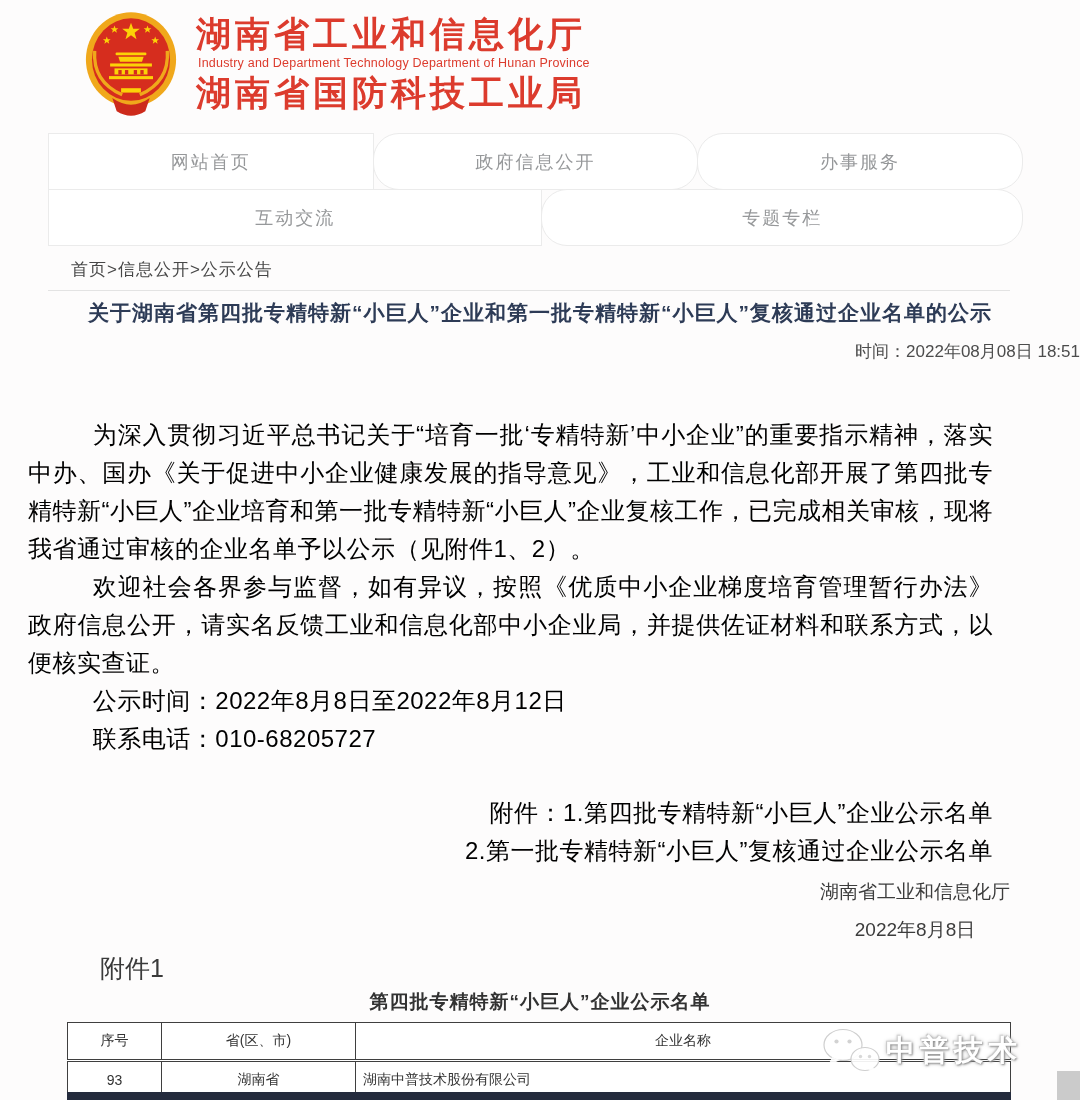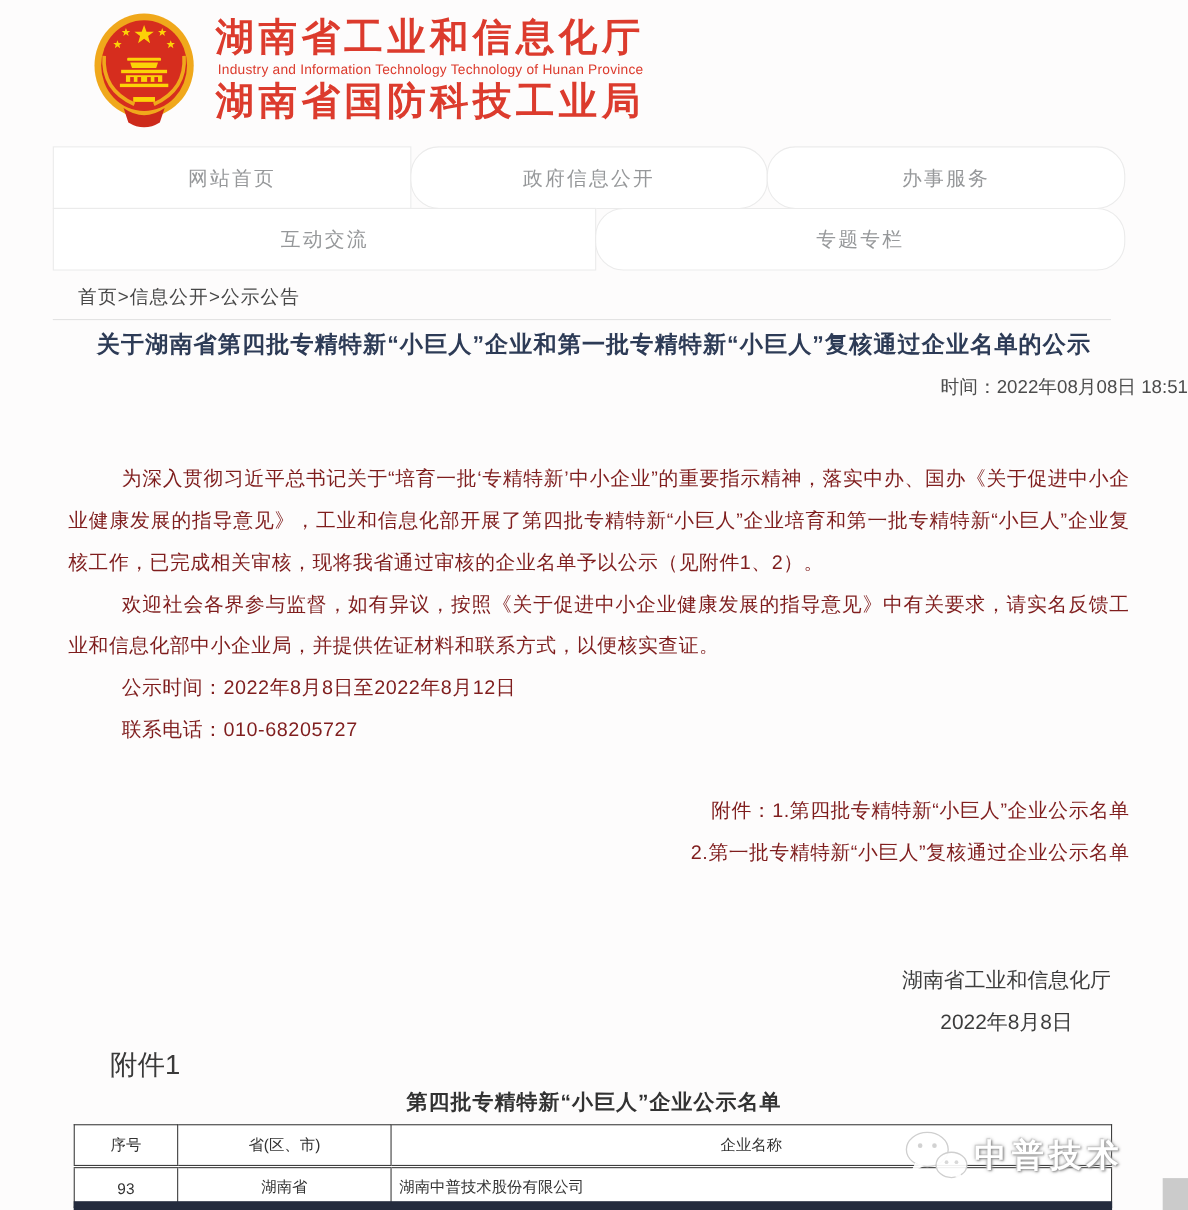--- a/index.html
+++ b/index.html
@@ -26,22 +26,22 @@
   
   .breadcrumb{position:absolute;left:71px;top:258px;font-size:17px;color:#474747;letter-spacing:1px;cursor:pointer;}
   .crumb-divider{position:absolute;left:48px;top:290px;width:962px;height:1px;background:#e3e3e3;}
 
   
   .doc-title{position:absolute;left:0;top:299px;width:100%;text-align:center;
              font-size:21px;font-weight:bold;color:#2d3b56;letter-spacing:1px;}
   .doc-time{position:absolute;left:0;top:340px;width:100%;text-align:right;font-size:17px;color:#4c4c4c;}
 
   
-  .body-text{position:absolute;left:62px;top:416px;width:965px;
-             font-size:18px;line-height:38px;color:#7f1d1d;text-align:justify;letter-spacing:.5px;}
+  .body-text{position:absolute;left:28px;top:416px;width:965px;
+             font-size:24px;line-height:38px;color:#000000;text-align:justify;letter-spacing:.5px;}
   .body-text p{margin:0;text-indent:2.7em;}
   .plain{ text-indent:2.7em; }
   .spacer{height:36px;}
   .attach-line{white-space:nowrap;text-align:right;}
   .attach-line1{padding-left:49px;}
   .attach-line2{padding-left:109px;}
 
   .signature{position:absolute;right:70px;top:873px;text-align:center;font-size:19px;color:#3c3c3c;line-height:38px;}
 
   
@@ -90,21 +90,21 @@
       <rect x="44.5" y="55.5" width="3" height="4"></rect>
       <rect x="52.5" y="55.5" width="3" height="4"></rect>
       <rect x="58.5" y="55.5" width="3" height="4"></rect>
     </g>
     <path d="M17,38 Q15,66 42,78" stroke="#f0a81b" stroke-width="3" fill="none"></path>
     <path d="M83,38 Q85,66 58,78" stroke="#f0a81b" stroke-width="3" fill="none"></path>
     <path d="M33,81 Q50,93 67,81 L63,93 Q50,101 37,93 Z" fill="#cd2a1b"></path>
   </svg>
   <div class="header-text">
     <div class="org-cn">湖南省工业和信息化厅</div>
-    <div class="org-en">Industry and Information Technology Technology of Hunan Province</div>
+    <div class="org-en">Industry and Department Technology Department of Hunan Province</div>
     <div class="org-cn">湖南省国防科技工业局</div>
   </div>
 
   <div class="nav">
     <div class="nav-row">
       <div class="nav-cell w3">网站首页</div>
       <div class="nav-cell w3">政府信息公开</div>
       <div class="nav-cell w3">办事服务</div>
     </div>
     <div class="nav-row nav-row2">
@@ -114,21 +114,21 @@
   </div>
 
   <div class="breadcrumb">首页&gt;信息公开&gt;公示公告</div>
   <div class="crumb-divider"></div>
 
   <div class="doc-title">关于湖南省第四批专精特新“小巨人”企业和第一批专精特新“小巨人”复核通过企业名单的公示</div>
   <div class="doc-time">时间：2022年08月08日 18:51</div>
 
   <div class="body-text">
     <p>为深入贯彻习近平总书记关于“培育一批‘专精特新’中小企业”的重要指示精神，落实中办、国办《关于促进中小企业健康发展的指导意见》，工业和信息化部开展了第四批专精特新“小巨人”企业培育和第一批专精特新“小巨人”企业复核工作，已完成相关审核，现将我省通过审核的企业名单予以公示（见附件1、2）。</p>
-    <p>欢迎社会各界参与监督，如有异议，按照《关于促进中小企业健康发展的指导意见》中有关要求，请实名反馈工业和信息化部中小企业局，并提供佐证材料和联系方式，以便核实查证。</p>
+    <p>欢迎社会各界参与监督，如有异议，按照《优质中小企业梯度培育管理暂行办法》政府信息公开，请实名反馈工业和信息化部中小企业局，并提供佐证材料和联系方式，以便核实查证。</p>
     <div class="plain">公示时间：2022年8月8日至2022年8月12日</div>
     <div class="plain">联系电话：010-68205727</div>
     <div class="spacer"></div>
     <div class="attach-line attach-line1"><span>附件：</span><span>1.第四批专精特新“小巨人”企业公示名单</span></div>
     <div class="attach-line attach-line2">2.第一批专精特新“小巨人”复核通过企业公示名单</div>
   </div>
 
   <div class="signature">
     <div>湖南省工业和信息化厅</div>
     <div>2022年8月8日</div>

